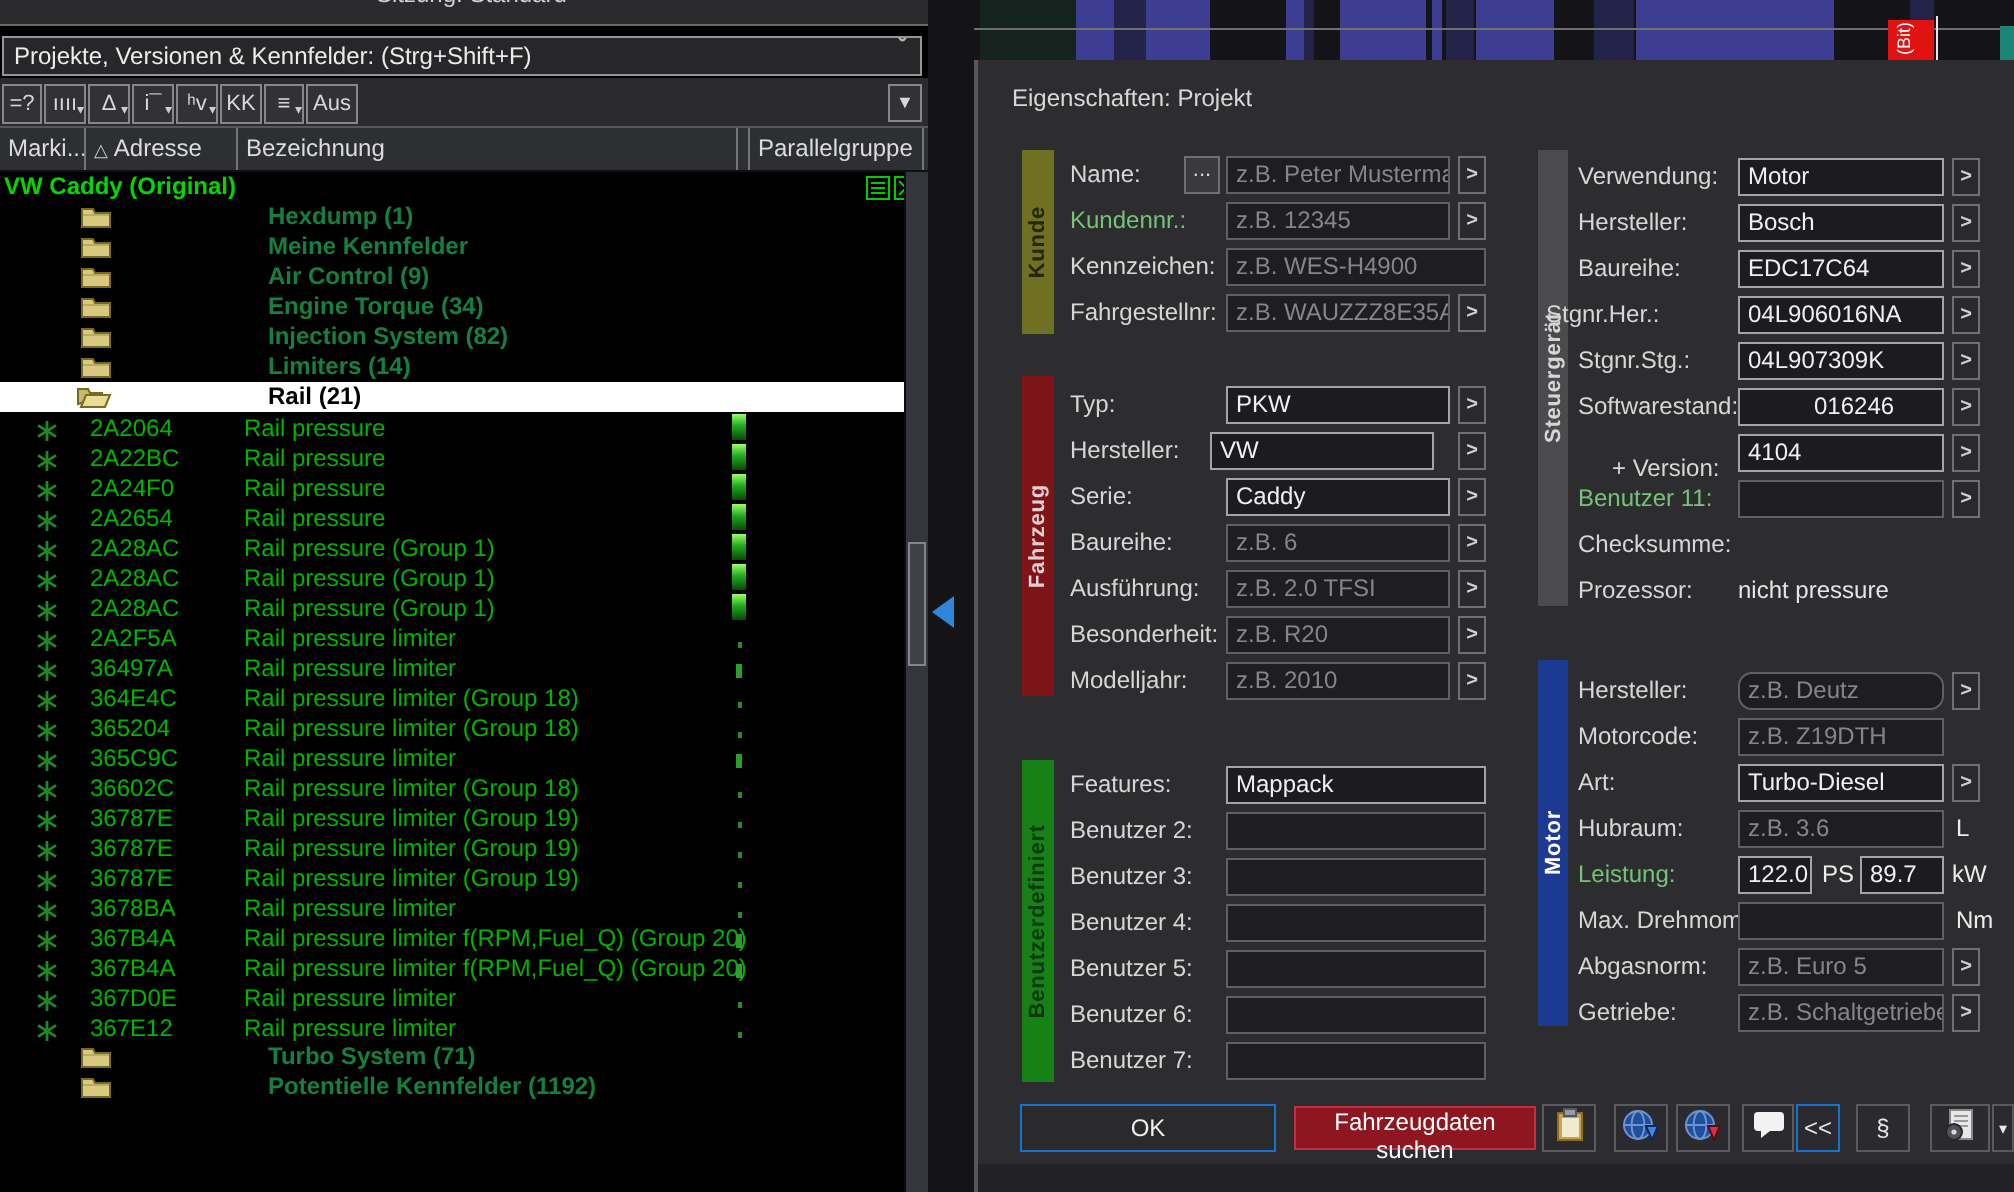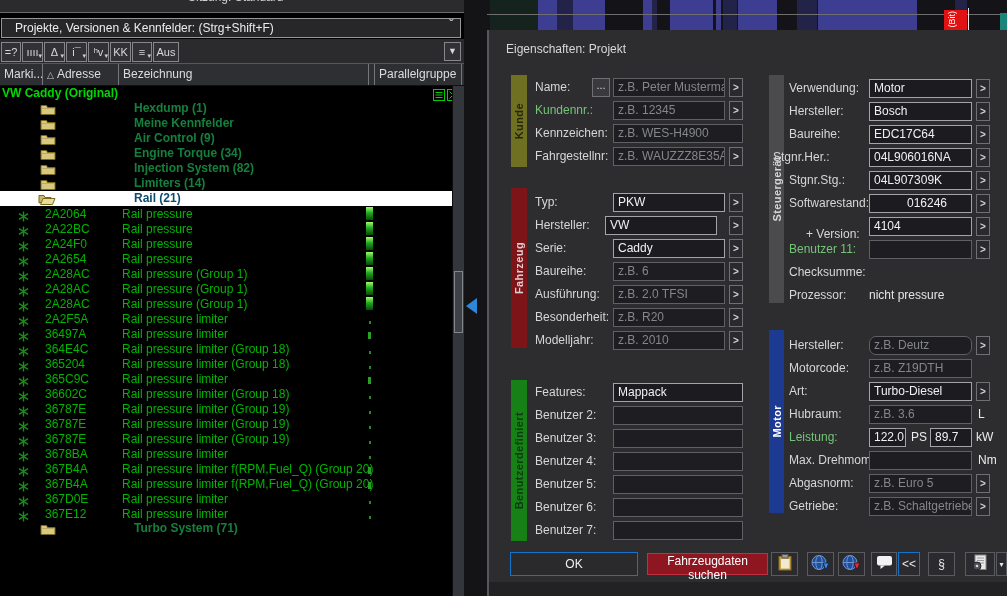--- a/index.html
+++ b/index.html
@@ -3,37 +3,37 @@
 <meta charset="utf-8">
 <style>
   * { box-sizing: border-box; margin: 0; padding: 0; }
   body { background:#1a1a1c; font-family:"Liberation Sans","DejaVu Sans",sans-serif; }
   #app { position:relative; width:1007px; height:596px; overflow:hidden; background:#141416; }
 
   
   #left-panel { position:absolute; left:0; top:0; width:464px; height:596px; background:#000; }
   #top-sliver { position:absolute; left:0; top:0; width:464px; height:13px; background:#2b2b2e; border-bottom:1px solid #6a6a6e; overflow:hidden; }
   #top-sliver span { position:absolute; left:188px; top:-10px; font-size:12px; color:#d0d0d0; }
-  #panel-combo { position:absolute; left:1px; top:18px; width:460px; height:20px; background:#27272a; border:1px solid #96969a; color:#ececec; font-size:12px; line-height:18px; padding-left:13px; white-space:nowrap; overflow:hidden; }
+  #panel-combo { position:absolute; left:1px; top:18px; width:460px; height:20px; background:#27272a; border:1px solid #96969a; color:#ececec; font-size:12px; line-height:18px; padding-left:5px; white-space:nowrap; overflow:hidden; }
   #combo-chevron { position:absolute; right:6px; top:1px; color:#b8b8b8; font-size:16px; line-height:12px; }
   #toolbar { position:absolute; left:0; top:39px; width:464px; height:24px; background:#2b2b2e; }
   .tbtn { position:absolute; top:3px; height:20px; background:#323236; border:1px solid #85878b; color:#d6d8dc; font-size:11px; text-align:center; line-height:18px; }
   .tbtn .dd { position:absolute; right:0; bottom:-4px; font-size:7px; color:#cfcfcf; }
   #toolbar-dd { position:absolute; left:444px; top:42px; width:17px; height:19px; background:#323236; border:1px solid #85878b; color:#d8d8d8; font-size:9px; text-align:center; line-height:17px; }
   #headers { position:absolute; left:0; top:63px; width:464px; height:23px; background:#2d2f33; border-top:1px solid #55575b; border-bottom:1px solid #101010; display:flex; }
   .hcell { height:100%; border-right:1px solid #74767a; color:#dcdcdc; font-size:12px; line-height:20px; padding-left:4px; overflow:hidden; white-space:nowrap; }
   .hsort { font-size:9px; margin-right:3px; color:#c8c8c8; }
 
   #tree { position:absolute; left:0; top:86px; width:452px; height:510px; background:#000; overflow:hidden; }
   .trow { position:absolute; left:0; width:452px; height:15px; }
   .trow.sel { background:#ffffff; }
   .addr, .nm { position:absolute; top:1px; font-size:12px; color:#00b400; white-space:nowrap; }
   .addr { left:45px; } .nm { left:122px; }
   .folder-lbl { position:absolute; left:134px; top:0; font-size:12px; font-weight:bold; color:#15803d; white-space:nowrap; }
-  .sel .folder-lbl { color:#0c4a6e; }
+  .sel .folder-lbl { color:#000000; }
   .root-lbl { position:absolute; left:2px; top:0; font-size:12px; font-weight:bold; color:#00d800; white-space:nowrap; }
   .ficon { position:absolute; left:40px; top:1px; }
   .sel .ficon { left:38px; }
   .aicon { position:absolute; left:18px; top:2px; }
   .thumb-big { position:absolute; left:366px; top:1px; width:7px; height:13px; background:linear-gradient(#9cff66,#22aa22 45%,#074a07); }
   .thumb-small { position:absolute; left:368px; top:6px; width:3px; height:7px; background:#2aa02a; }
   .thumb-dot { position:absolute; left:369px; top:10px; width:2px; height:3px; background:#2a8a2a; }
   .ricon { position:absolute; top:1px; }
 
   #vscroll { position:absolute; left:452px; top:86px; width:12px; height:510px; background:#33363a; border-left:1px solid #0c0c0c; }
@@ -420,20 +420,27 @@
           <span class="nm">Rail pressure limiter</span>
           <div class="thumb-dot"></div>
         </div>
         <div class="trow" style="top: 435px;">
           <span class="ficon"><svg width="16" height="13" viewBox="0 0 16 13">
               <path d="M1 3.5 L1 11.5 L15 11.5 L15 4.5 L7.5 4.5 L6.5 2.5 L1 2.5 Z" fill="#d9c97e" stroke="#7a6a20"></path>
               <path d="M1.5 5.5 L14.5 5.5" stroke="#b9ab63" fill="none"></path>
             </svg></span>
           <span class="folder-lbl">Turbo System (71)</span>
         </div>
+        <div class="trow" style="top: 450px;">
+          <span class="ficon"><svg width="16" height="13" viewBox="0 0 16 13">
+              <path d="M1 3.5 L1 11.5 L15 11.5 L15 4.5 L7.5 4.5 L6.5 2.5 L1 2.5 Z" fill="#d9c97e" stroke="#7a6a20"></path>
+              <path d="M1.5 5.5 L14.5 5.5" stroke="#b9ab63" fill="none"></path>
+            </svg></span>
+          <span class="folder-lbl">Potentielle Kennfelder (1192)</span>
+        </div>
       </div>
     <div id="vscroll">
       <div id="vthumb"></div>
     </div>
   </div>
 
   <div id="splitter">
     <div id="collapse-arrow"></div>
   </div>
 

